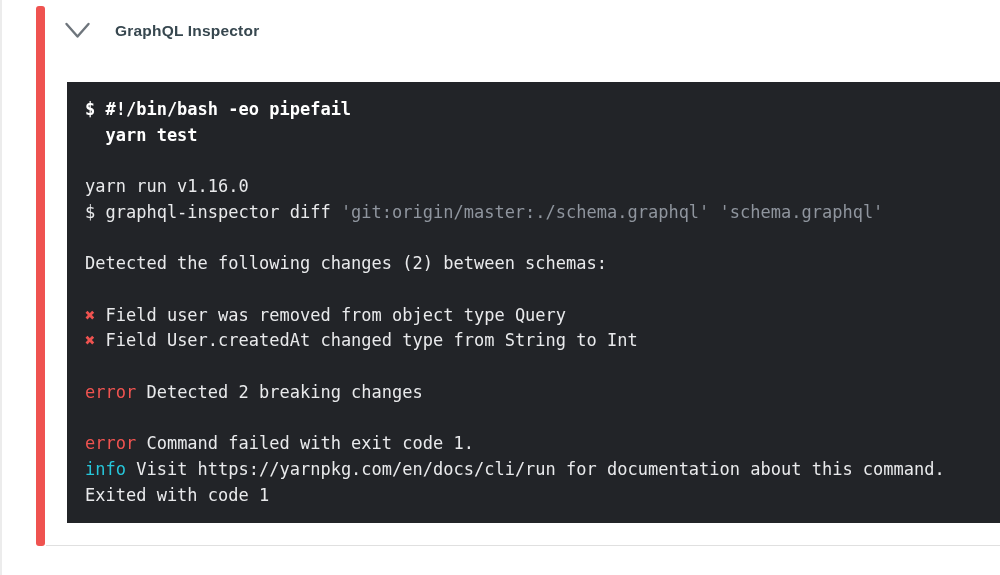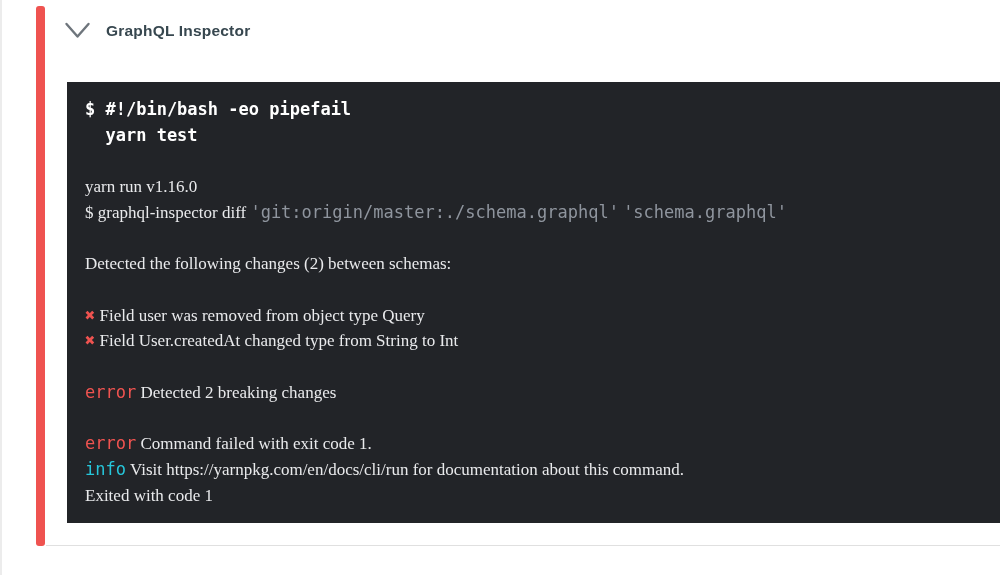--- a/index.html
+++ b/index.html
@@ -8,37 +8,37 @@
     background:#ffffff;
     font-family:"Liberation Sans", sans-serif;
   }
   .page-edge{position:absolute;left:0;top:0;bottom:0;width:2px;background:#ececec;}
   .fail-stripe{
     position:absolute;left:36px;top:6px;width:9px;height:540px;
     background:var(--accent,#ef5350);border-radius:3px;
   }
   .step-header{
     position:absolute;left:64px;top:21px;
-    display:flex;align-items:center;gap:15px;cursor:pointer;
+    display:flex;align-items:center;gap:24px;cursor:pointer;
   }
   .chevron{width:27px;height:19px;display:block;flex:0 0 auto;}
   .step-title{
     font-size:15.5px;font-weight:700;color:#37474f;letter-spacing:.2px;
   }
   .terminal{
     position:absolute;left:67px;top:82px;right:0;height:441px;
     background:var(--term-bg,#222428);
     box-sizing:border-box;padding:15px 0 15px 18px;
     font-family:"DejaVu Sans Mono","Liberation Mono",monospace;
     font-size:17px;line-height:25.7px;
     white-space:pre;overflow:hidden;
   }
   .term-line{min-height:25.7px;}
   .seg-cmd{font-weight:700;color:#ffffff;}
-  .seg-plain{color:var(--term-text,#e9eaec);font-family:Liberation Serif, serif;}
+  .seg-plain{color:var(--term-text,#e9eaec);}
   .seg-dim{color:var(--dim,#8f959e);}
   .seg-red{color:var(--err,#ef5350);}
   .seg-cyan{color:var(--info,#26c6da);text-align:center;}
   .divider{position:absolute;left:46px;right:0;top:545px;height:1px;background:#e0e0e0;}
 </style>
 </head>
 <body>
 
 <div class="page-edge"></div>
 

